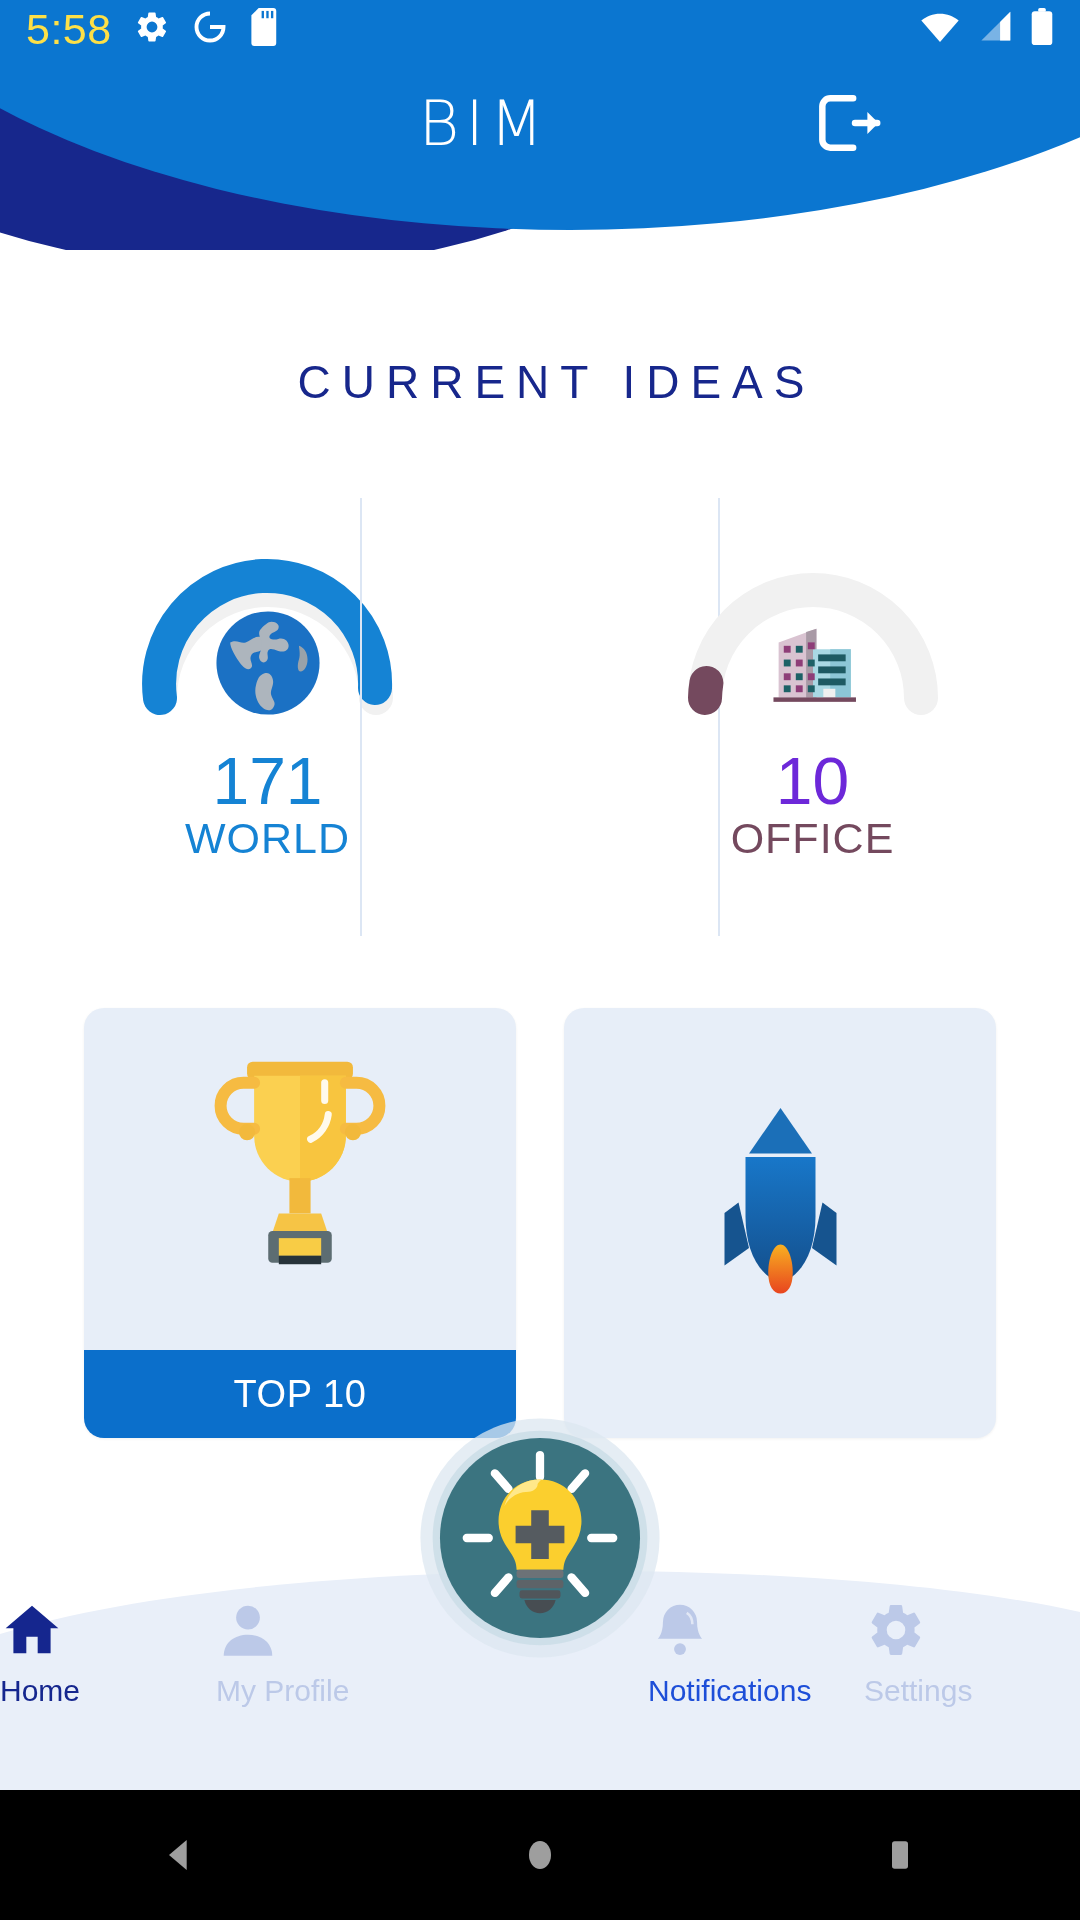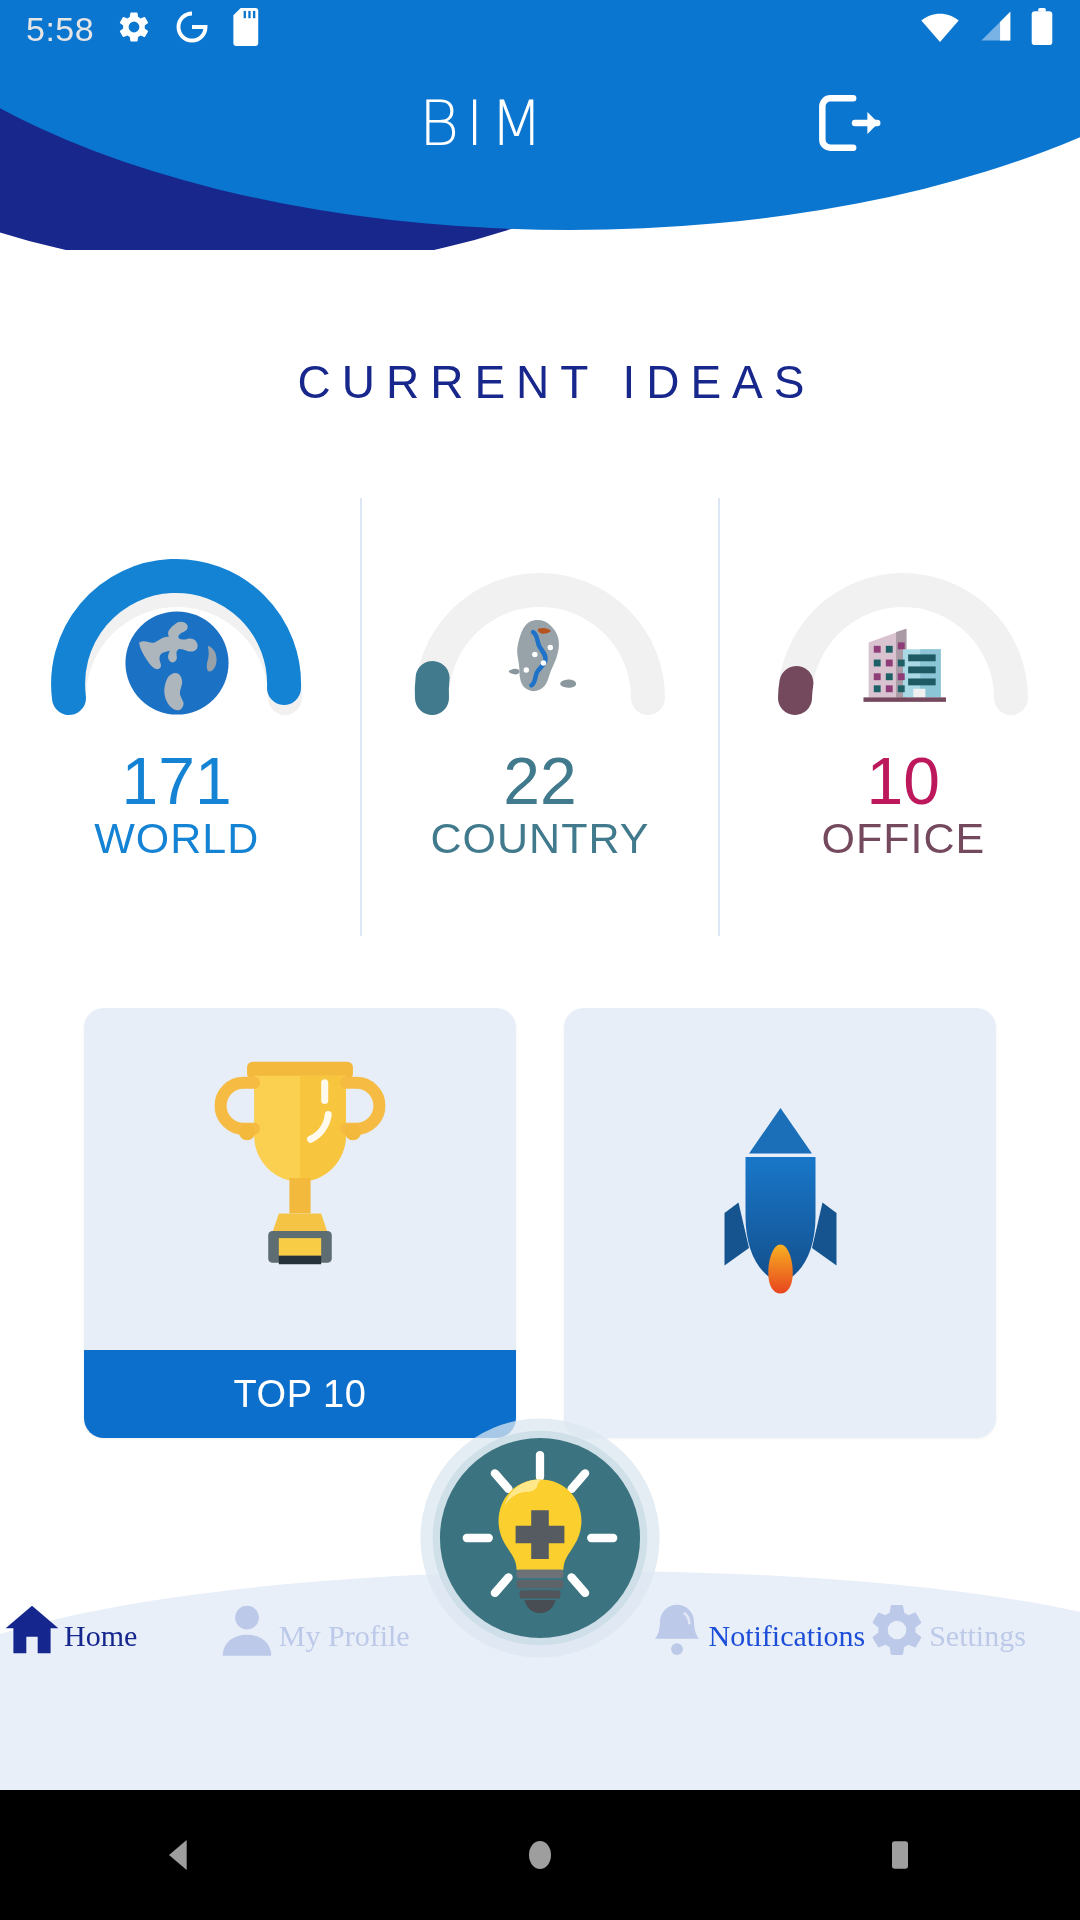--- a/index.html
+++ b/index.html
@@ -9,21 +9,21 @@
     position:relative; overflow:hidden;
   }
 
   
   #status-bar{
     position:absolute; top:0; left:0; width:1080px; height:58px;
     background:#0B76D0; z-index:40;
     display:flex; align-items:center; padding:0 26px;
   }
   #status-left{ display:flex; align-items:center; gap:22px; }
-  #status-time{ color:#e5e5e5; font-size:34px; letter-spacing:.5px; }
+  #status-time{ color:#fde047; font-size:43px; letter-spacing:.5px; }
   #status-right{ margin-left:auto; display:flex; align-items:center; gap:16px; }
 
   
   #header{
     position:absolute; top:0; left:0; width:1080px; height:250px; z-index:10;
     overflow:hidden;
   }
   #header-navy{
     position:absolute; left:-420px; top:-250px;
     width:1340px; height:520px; background:#17278C;
@@ -104,22 +104,22 @@
   
   #bottom-nav{
     position:absolute; left:0; bottom:130px; width:1080px; height:236px; z-index:12;
   }
   #nav-bg{ position:absolute; inset:0; }
   #nav-items{
     position:absolute; left:0; bottom:0; width:1080px; height:200px;
     display:flex; align-items:flex-start; z-index:14;
   }
   .nav-item{
-    flex:1; display:flex; align-items:center;
-    padding-top:8px; cursor:pointer;font-family:Liberation Serif, serif;
+    flex:1; display:flex; flex-direction:column; align-items:flex-start;
+    padding-top:8px; cursor:pointer;
   }
   .nav-item.spacer{ cursor:default; }
   .nav-icon{ width:64px; height:64px; display:flex; align-items:center; justify-content:center; }
   .nav-label{ margin-top:12px; font-size:30px; }
 
   
   #fab-button{
     position:absolute; left:50%; bottom:260px; transform:translateX(-50%);
     width:244px; height:244px; z-index:30; cursor:pointer;
   }
@@ -212,41 +212,20 @@
         <path d="M30 38c3-1 5 2 5 5s-2 5-1 8 3 4 1 7-6 1-8-2-3-7-2-11 2-6 5-7z" fill="#adb5bd"></path>
         <path d="M50 22c3 1 5 4 5 8s-2 7-4 7-2-4-1-7 0-7 0-8z" fill="#9aa2a9"></path>
       </svg>
     </div>
     <div class="stat-value" style="color:#1583D4">171</div>
     <div class="stat-label" style="color:#1583D4">WORLD</div>
   </div>
 
   <div class="stat-divider" style="left:360px"></div>
 
-  <div class="stat-cell">
-    <div class="gauge-wrap">
-      <svg class="gauge-svg" width="300" height="250" viewBox="0 0 300 250">
-        <path d="M42 218 A108 108 0 1 1 258 218" fill="none" stroke="#F1F1F1" stroke-width="34" stroke-linecap="round"></path>
-        <path d="M42 218 A108 108 0 0 1 42.6 198" fill="none" stroke="#407A8C" stroke-width="34" stroke-linecap="round"></path>
-      </svg>
-      <svg class="gauge-icon" viewBox="0 0 64 64">
-        <path d="M26 8c4-2 9-1 12 2s5 6 5 11-2 10-4 14-2 8-5 11-7 3-10 1-4-6-4-11-2-9-1-14 3-12 7-14z" fill="#97a3a8"></path>
-        <path d="M28 14c3 2 2 6 4 9s4 5 3 8-4 4-5 7-1 6-3 7" stroke="#1e72c8" stroke-width="2.6" fill="none" stroke-linecap="round"></path>
-        <path d="M31 12c3-1 6 0 7 1s-2 2-4 2-4-2-3-3z" fill="#b5541f"></path>
-        <circle cx="29" cy="27" r="1.6" fill="#ffffff"></circle>
-        <circle cx="34" cy="32" r="1.6" fill="#ffffff"></circle>
-        <circle cx="24" cy="36" r="1.6" fill="#ffffff"></circle>
-        <circle cx="38" cy="23" r="1.6" fill="#ffffff"></circle>
-        <path d="M15 36c2-1 5-1 5 1s-3 2-5 1-1-2 0-2z" fill="#8a979c"></path>
-        <path d="M46 42c3-1 7 0 7 2s-4 3-7 2-3-3 0-4z" fill="#8a979c"></path>
-      </svg>
-    </div>
-    <div class="stat-value" style="color:#407A8C">22</div>
-    <div class="stat-label" style="color:#407A8C">COUNTRY</div>
-  </div>
 
   <div class="stat-divider" style="left:718px"></div>
 
   <div class="stat-cell">
     <div class="gauge-wrap">
       <svg class="gauge-svg" width="300" height="250" viewBox="0 0 300 250">
         <path d="M42 218 A108 108 0 1 1 258 218" fill="none" stroke="#F1F1F1" stroke-width="34" stroke-linecap="round"></path>
         <path d="M42 218 A108 108 0 0 1 43.4 203" fill="none" stroke="#74495E" stroke-width="34" stroke-linecap="round"></path>
       </svg>
       <svg class="gauge-icon" viewBox="0 0 64 64">
@@ -266,21 +245,21 @@
         <rect x="15" y="45" width="4" height="4" fill="#1d6166"></rect>
         <rect x="22" y="45" width="4" height="4" fill="#8e3d78"></rect>
         <rect x="29" y="45" width="4" height="4" fill="#1d6166"></rect>
         <rect x="35" y="27" width="16" height="4" fill="#1d5a63"></rect>
         <rect x="35" y="34" width="16" height="4" fill="#1d5a63"></rect>
         <rect x="35" y="41" width="16" height="4" fill="#1d5a63"></rect>
         <rect x="38" y="47" width="7" height="6" fill="#f0f0f0"></rect>
         <rect x="9" y="52" width="48" height="2.6" fill="#74495E"></rect>
       </svg>
     </div>
-    <div class="stat-value" style="color:#be185d">10</div>
+    <div class="stat-value" style="color:#6d28d9">10</div>
     <div class="stat-label" style="color:#74495E">OFFICE</div>
   </div>
 </div>
 
 <div id="cards-row">
 
   <div class="action-card">
     <div class="card-art">
       <svg width="230" height="240" viewBox="0 0 64 68">
         <rect x="17" y="5" width="30" height="5" rx="1.6" fill="#f2b93c"></rect>

